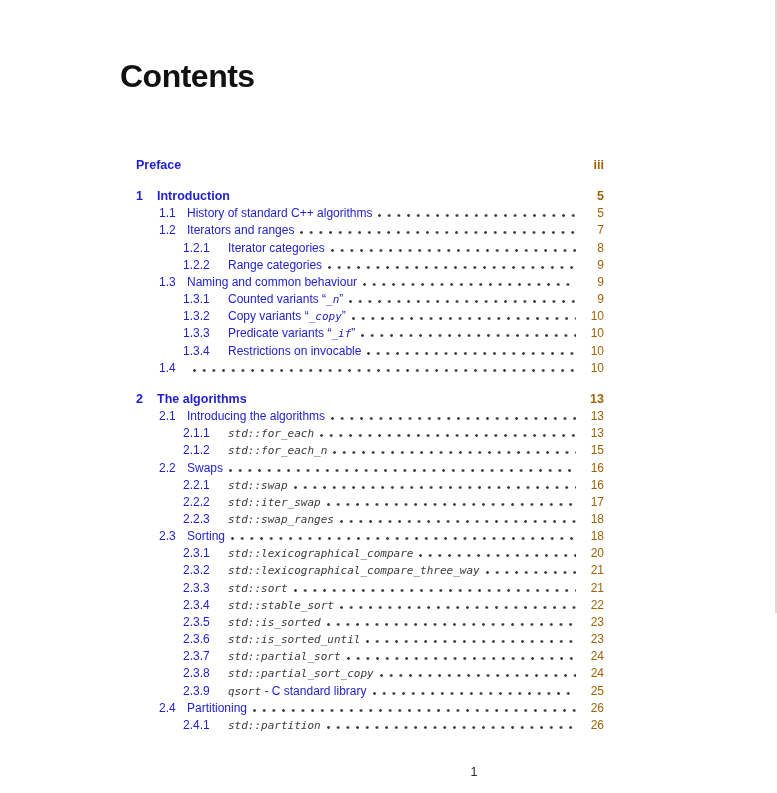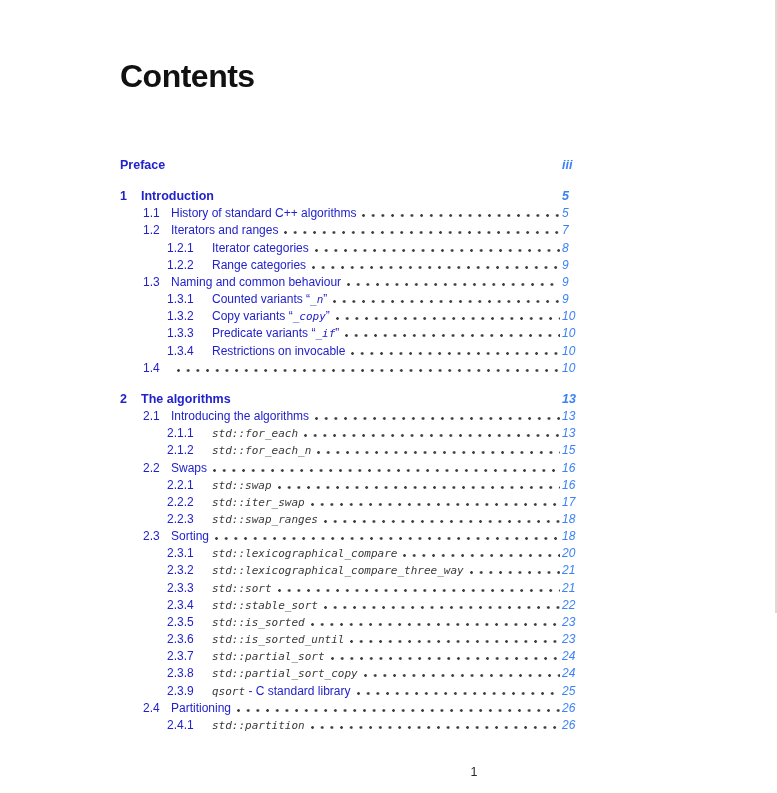--- a/index.html
+++ b/index.html
@@ -19,21 +19,21 @@
   .content {
     position: absolute; left: 120px; top: 0; width: 468px;
   }
   .doc-title {
     position: absolute; left: 0; top: 58px;
     font-size: 32px; font-weight: 700;
     letter-spacing: -0.5px;
     color: var(--text-black, #111);
     white-space: pre;
   }
-  .toc { position: absolute; left: 0; top: 157px; width: 468px; }
+  .toc { position: absolute; left: 16px; top: 157px; width: 468px; }
   .row {
     display: flex; align-items: baseline;
     line-height: 17.15px; font-size: 12px;
     color: var(--link-blue, #2222cc);
     white-space: pre;
   }
   .row.gap { margin-top: 14px; }
   .row.bold { font-weight: 700; font-size: 12.5px; }
   .num { flex: none; }
   .lv0 .num { width: 21px; }
@@ -54,24 +54,23 @@
     height: 11px;
     margin: 0 2px 0 6px;
     background-image: radial-gradient(circle at 1.5px 1.5px, var(--dots-color, #3d3d3d) 1.1px, transparent 1.6px);
     background-size: 9.7px 3px;
     background-repeat: repeat-x;
     background-position: left bottom;
   }
   .spacer { flex: 1 1 auto; }
   .pageno {
     flex: none; min-width: 26px;
-    text-align: left;
-    color: #3b82f6;
+    text-align: right;
+    color: #a16207;
     font-size: 12px;
-    font-style: italic;
   }
   .row.bold .pageno { font-weight: 700; font-size: 12.5px; }
   .footer-pageno {
     position: absolute; left: 120px; top: 765px; width: 468px;
     text-align: center;
     font-size: 12.5px; color: #2a2a2a;
   }
 </style>
 </head>
 <body>

